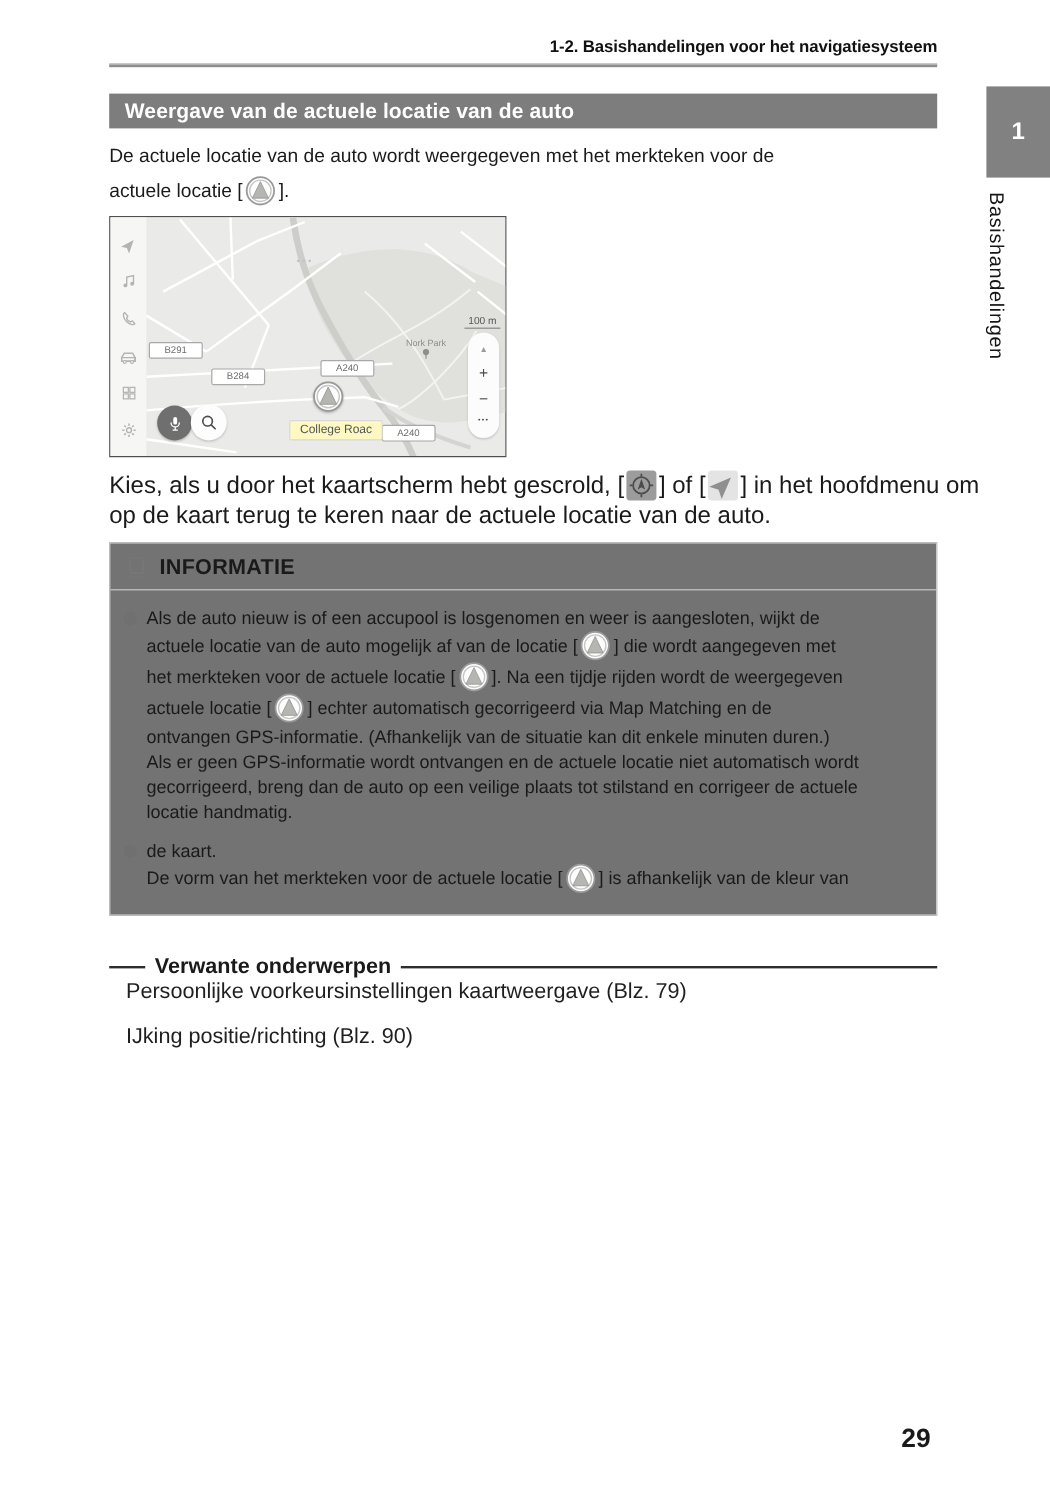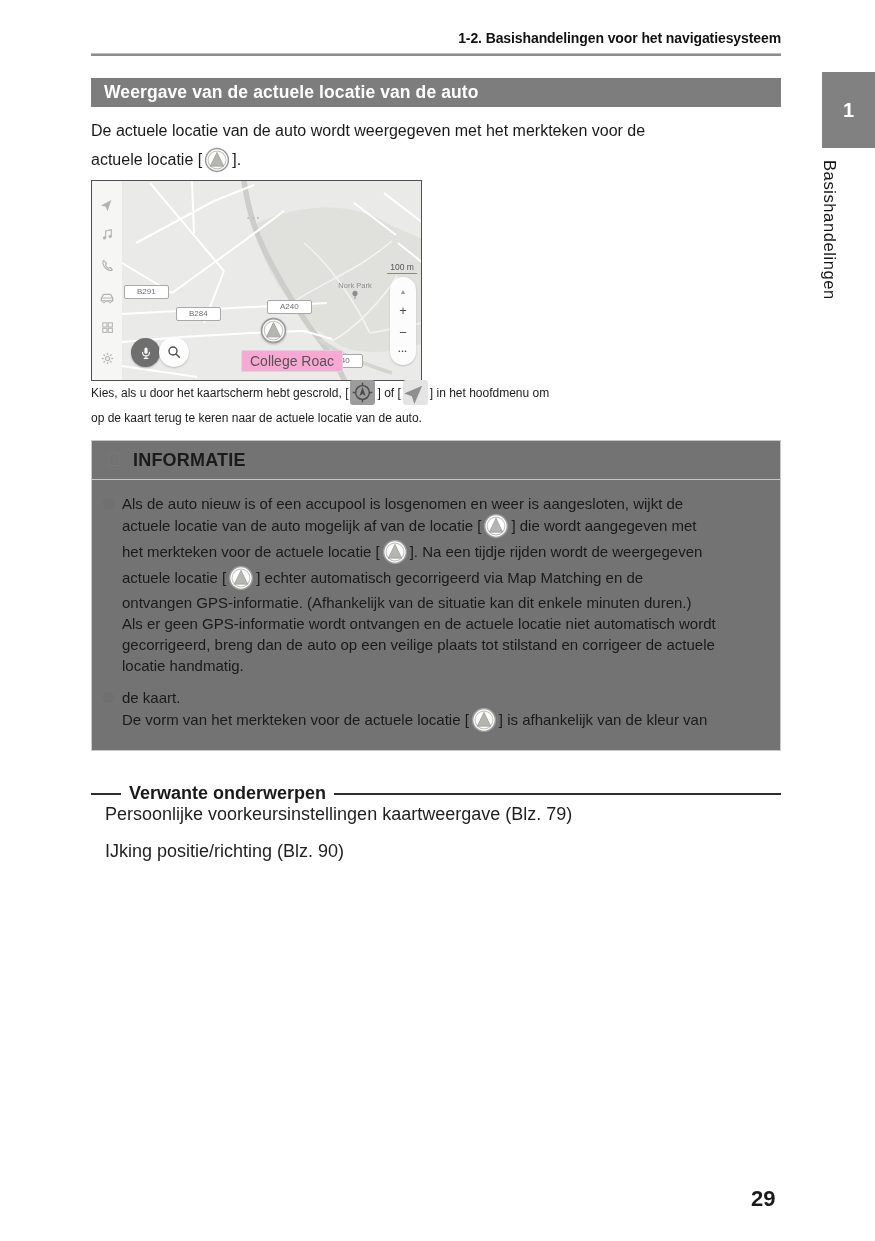--- a/index.html
+++ b/index.html
@@ -41,22 +41,22 @@
     position:absolute; left:0; top:0; width:30px; height:201px;
     background:#f6f6f5; display:flex; flex-direction:column;
     align-items:center; justify-content:space-around; padding:8px 0;
   }
   .map-sidebar svg { display:block; }
   .road-badge {
     position:absolute; background:#fff; border:1px solid #a8a8a8; border-radius:2px;
     font-size:8px; color:#6e6e6e; padding:1px 12px; line-height:1.2;
   }
   .street-badge {
-    position:absolute; background:#f9a8d4; border:1px solid #d8d8d6; border-radius:2px;
-    font-size:14px; color:#555; padding:1px 8px; line-height:1.3;
+    position:absolute; background:#fef9c3; border:1px solid #d8d8d6; border-radius:2px;
+    font-size:10px; color:#555; padding:1px 8px; line-height:1.3;
   }
   .park-label { position:absolute; font-size:7.5px; color:#8d8d8d; text-align:center; line-height:1.1; }
   .map-scale {
     position:absolute; left:295px; top:81px; width:30px;
     font-size:8.5px; color:#555; text-align:center;
     border-bottom:1px solid #8a8a8a; padding-bottom:1px;
   }
   .map-panel {
     position:absolute; left:298px; top:96px; width:26px; height:88px;
     background:#fcfcfc; border-radius:13px;
@@ -75,21 +75,21 @@
     box-shadow:0 1px 2px rgba(0,0,0,.25);
   }
   .search-btn {
     position:absolute; left:67px; top:156px; width:30px; height:30px; border-radius:50%;
     background:#fdfdfd; display:flex; align-items:center; justify-content:center;
     box-shadow:0 1px 2px rgba(0,0,0,.2);
   }
   .lane-hint { position:absolute; left:155px; top:32px; color:#c2c2c0; font-size:8px; letter-spacing:2px; }
 
   
-  .scroll-note { margin-top:0; font-size:12px; line-height:25px; }
+  .scroll-note { margin-top:12px; font-size:20px; line-height:25px; }
   .scroll-note .line { white-space:nowrap; }
   .btn-icon {
     display:inline-block; width:25px; height:25px; border-radius:3px;
     vertical-align:middle; margin:0 2px; position:relative; top:-1px;
   }
   .btn-icon.dark  { background:#9c9c9c; }
   .btn-icon.light { background:#e4e4e4; }
 
   .loc-inline { display:inline-block; width:26px; height:26px; vertical-align:middle;
     margin:0 2px; position:relative; top:-1px; }

